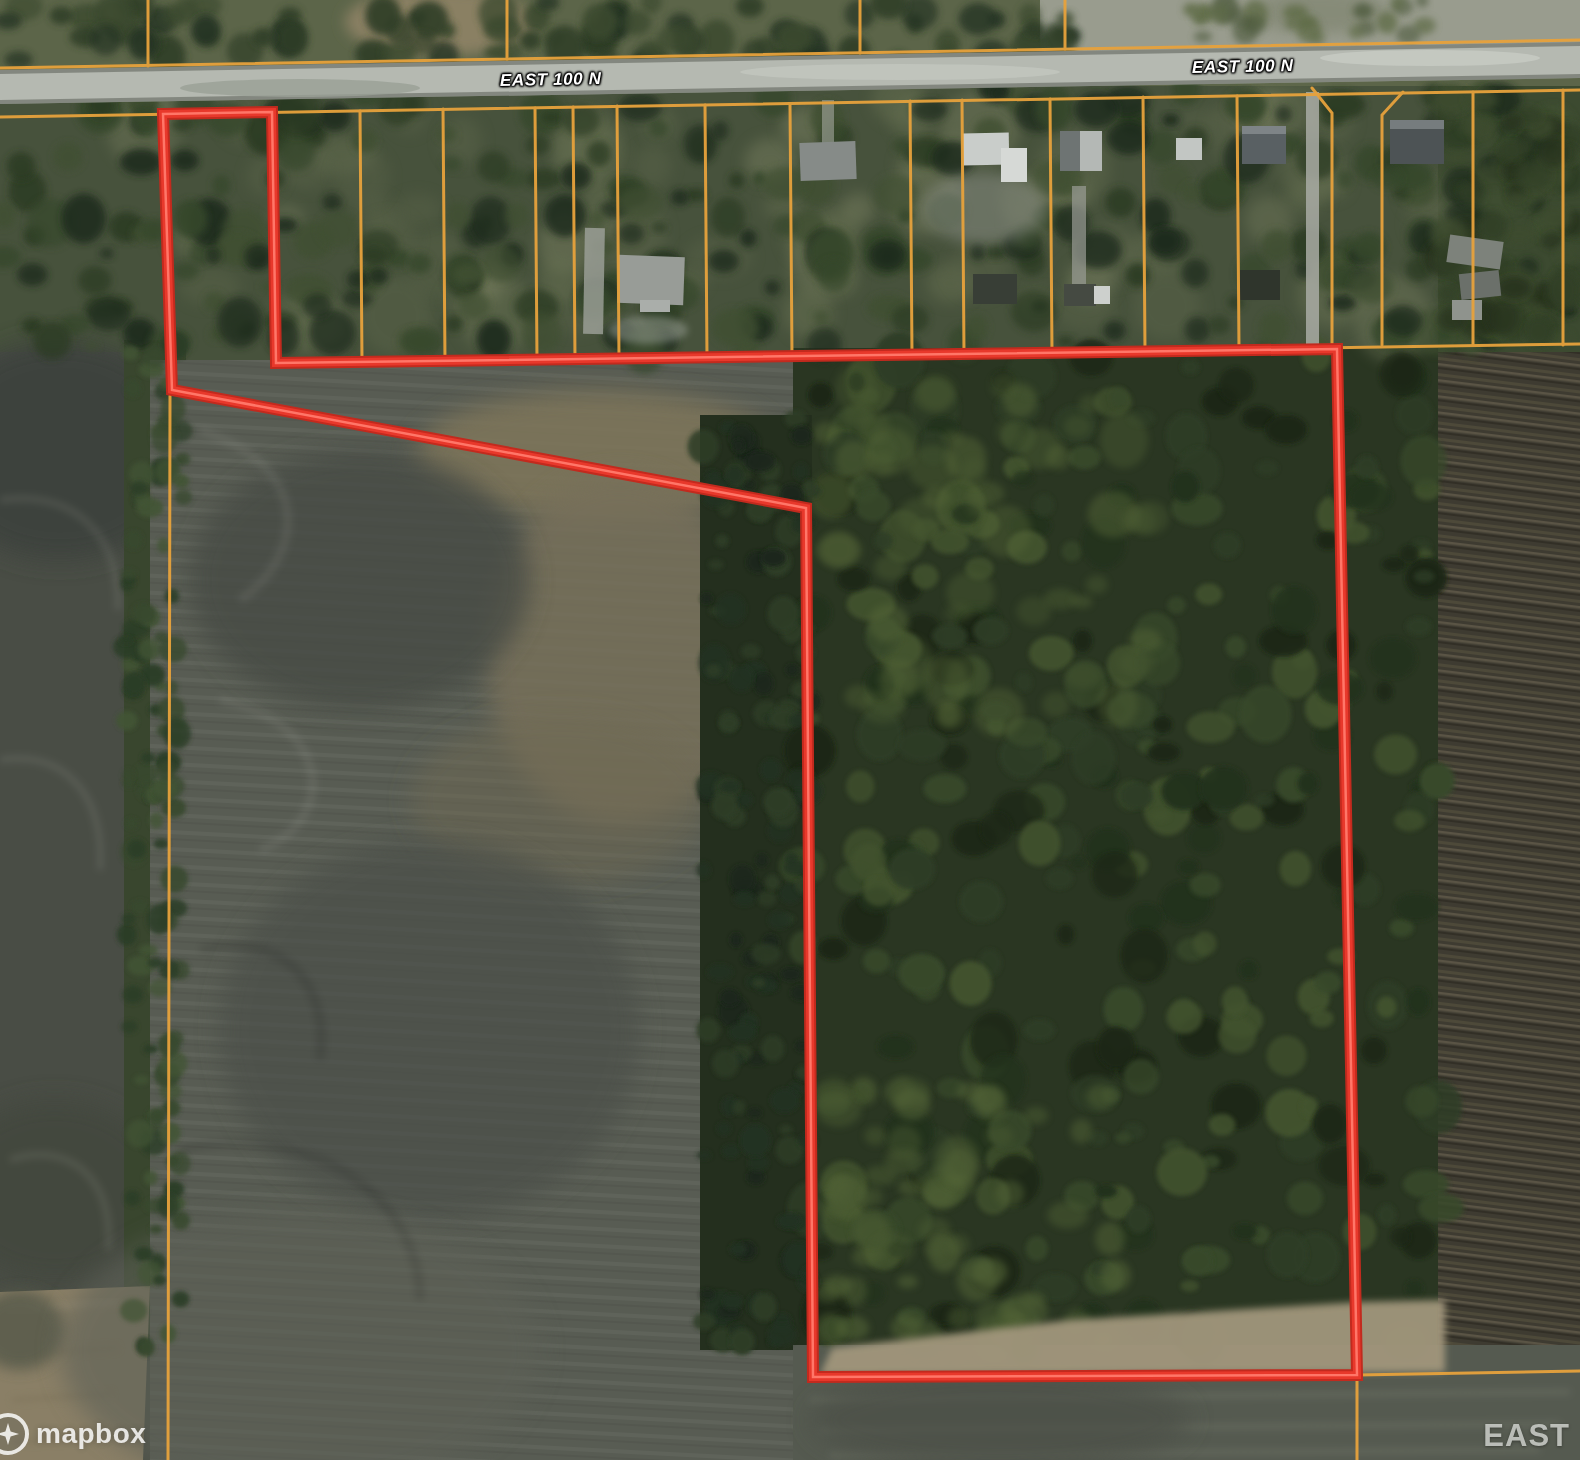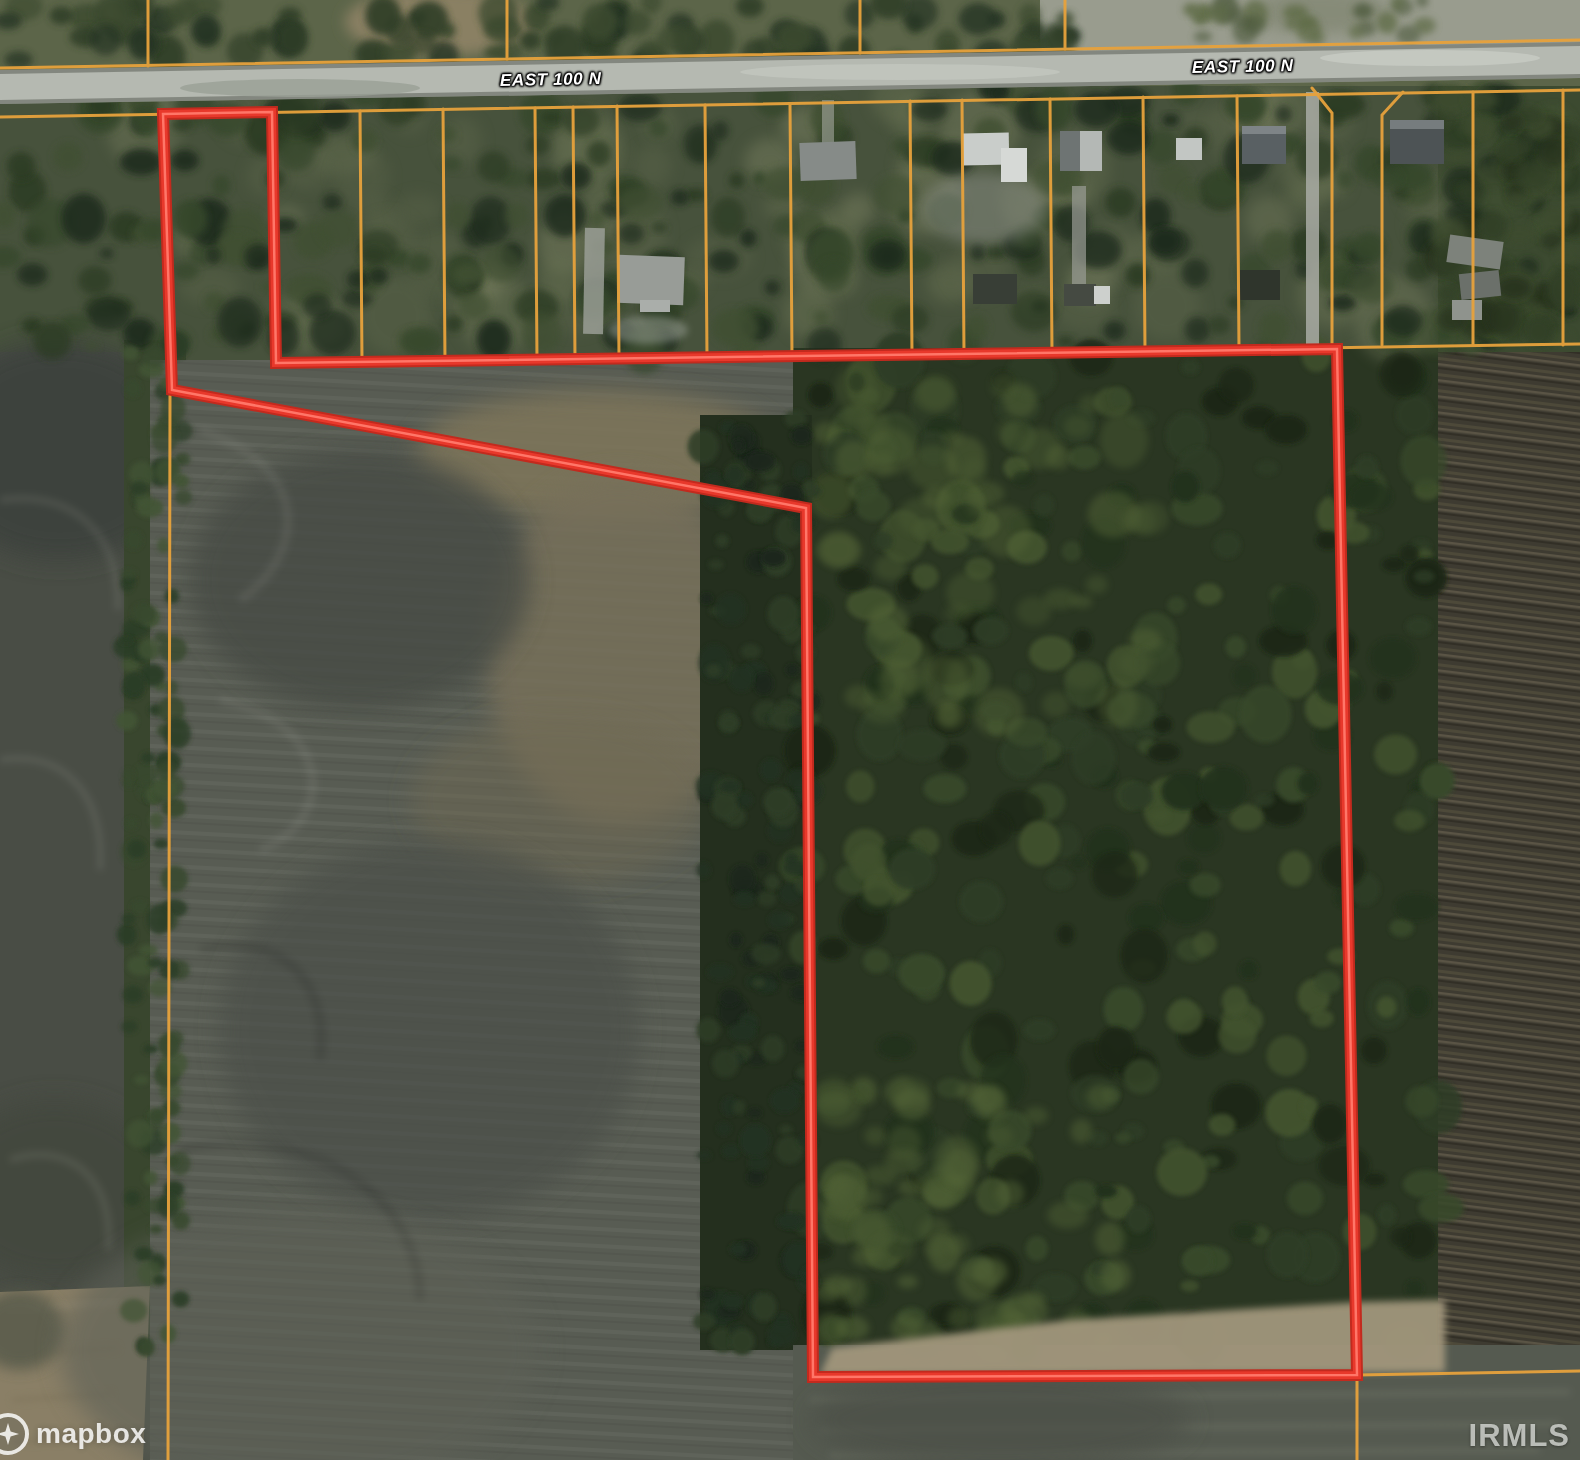--- a/index.html
+++ b/index.html
@@ -1505,15 +1505,15 @@
 <a class="mapbox-logo" href="#">
   <span class="icon">
     <svg width="46" height="46" viewBox="0 0 46 46">
       <circle cx="23" cy="23" r="19" fill="rgba(90,92,86,.35)" stroke="#ffffff" stroke-width="4"></circle>
       <path d="M23 12 L25.6 20.4 L34 23 L25.6 25.6 L23 34 L20.4 25.6 L12 23 L20.4 20.4 Z" fill="#ffffff"></path>
     </svg>
   </span>
   <span class="word">mapbox</span>
 </a>
 
-<div class="irmls">IRMLS</div>
+<div class="irmls">EAST</div>
 
 </div>
 
 </body></html>

